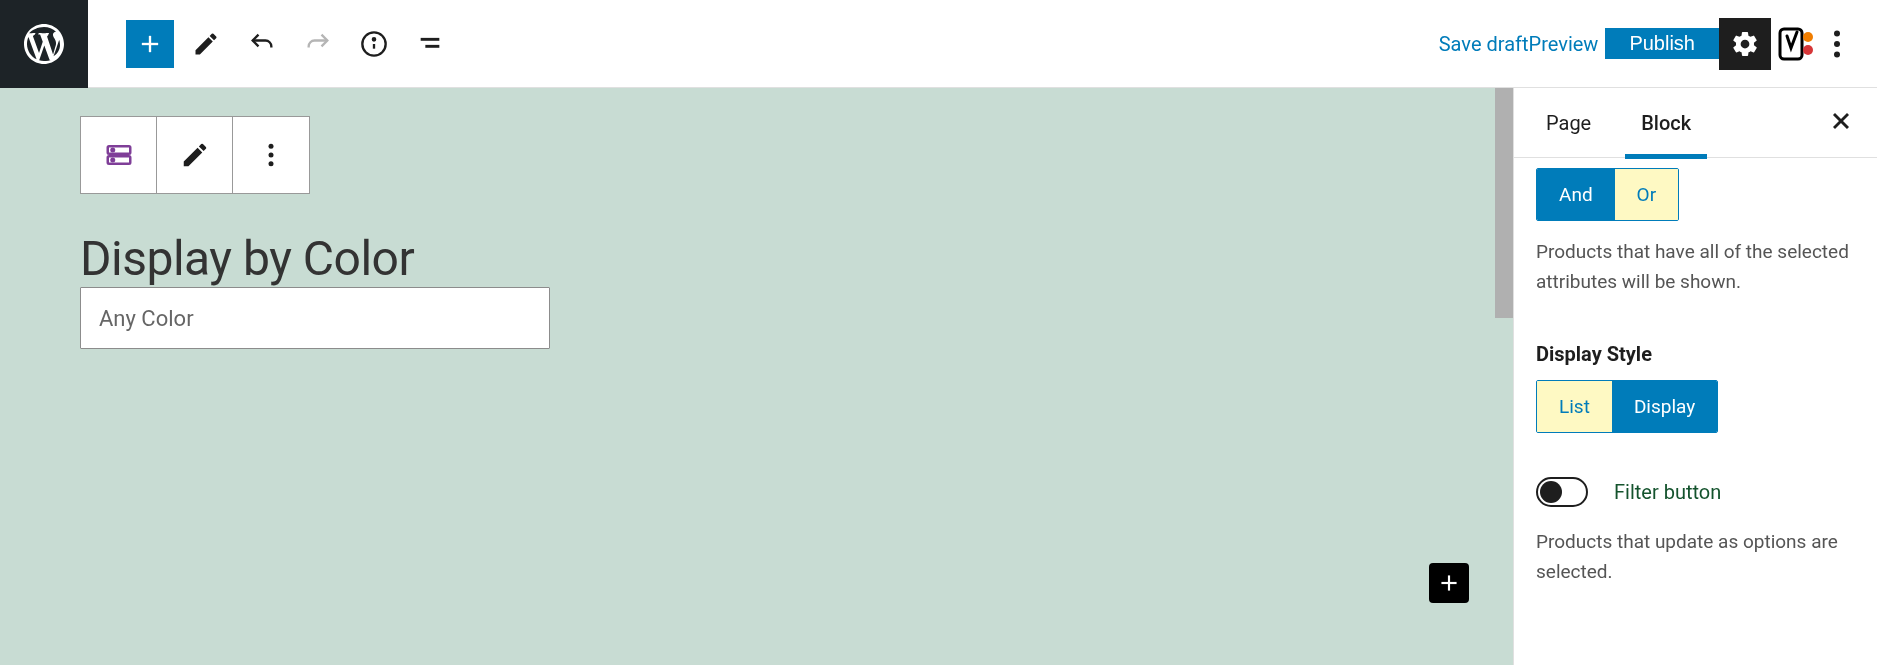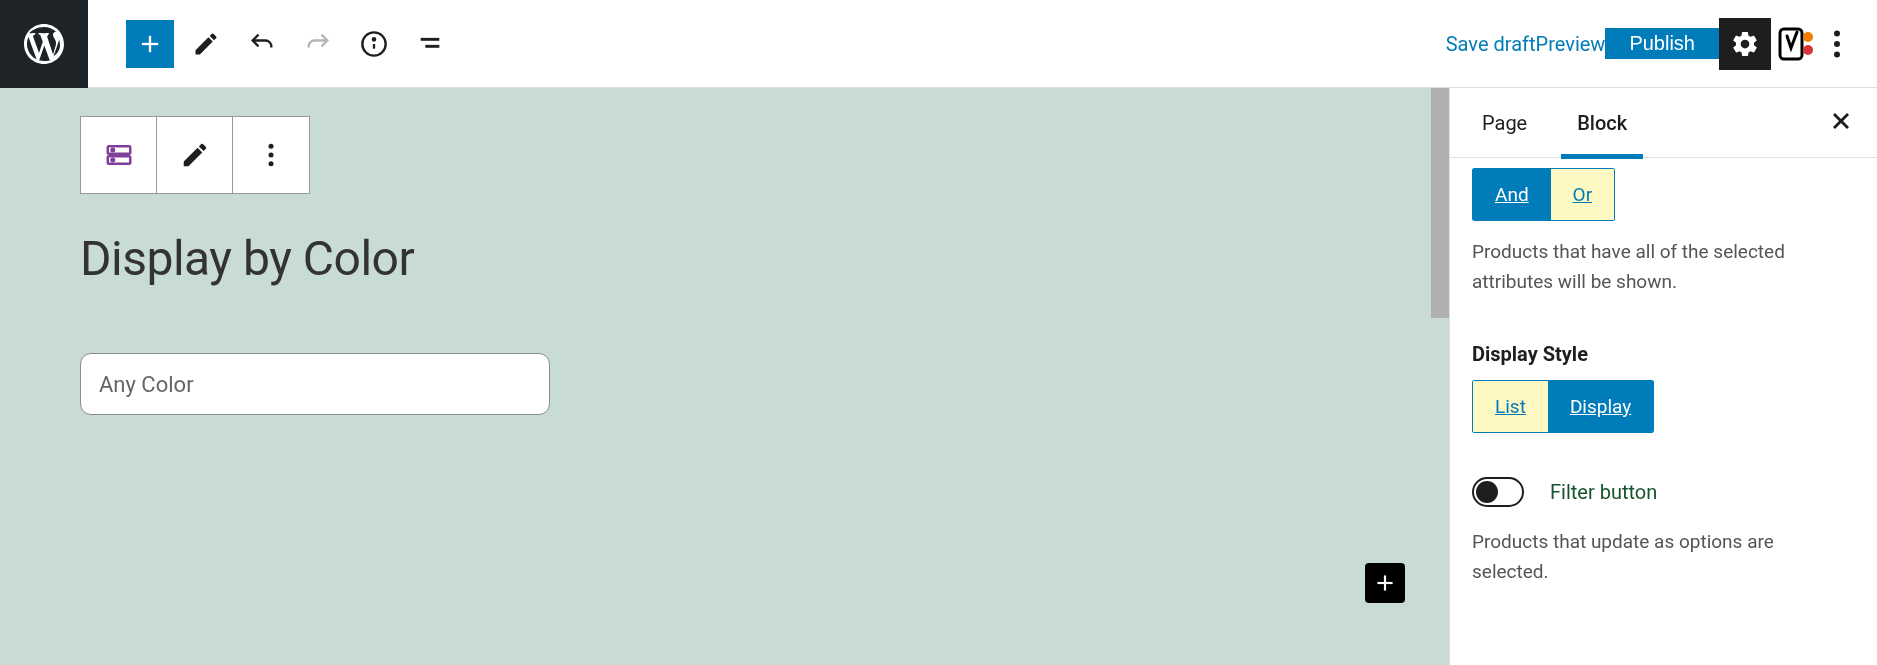--- a/index.html
+++ b/index.html
@@ -11,53 +11,53 @@
 
   .tb-left { display: flex; align-items: center; gap: 8px; margin-left: 38px; }
   .add-block-btn { width: 48px; height: 48px; background: #007cba; display: flex; align-items: center; justify-content: center; color: #fff; cursor: pointer; }
   .add-block-btn svg { width: 28px; height: 28px; }
   .icon-btn { width: 48px; height: 48px; display: flex; align-items: center; justify-content: center; color: #1e1e1e; cursor: pointer; }
   .icon-btn.disabled { color: #b5b5b5; cursor: default; }
   .icon-btn svg { width: 28px; height: 28px; }
 
   .tb-right { margin-left: auto; display: flex; align-items: center; padding-right: 22px; }
   .text-action { font-size: 20px; color: #007cba; cursor: pointer; }
-  .publish-btn { background: #007cba; color: #fff; font-size: 20px; padding: 4px 24px; cursor: pointer; border: none; }
+  .publish-btn { background: #007cba; color: #fff; font-size: 20px; padding: 4px 24px; cursor: pointer; border: none; margin-left: 7px; }
   .settings-btn { width: 52px; height: 52px; background: #1e1e1e; display: flex; align-items: center; justify-content: center; color: #fff; cursor: pointer; }
   .settings-btn svg { width: 30px; height: 30px; }
   .yoast-btn { width: 48px; height: 48px; display: flex; align-items: center; justify-content: center; cursor: pointer; position: relative; }
   .kebab-btn { width: 36px; height: 48px; display: flex; align-items: center; justify-content: center; cursor: pointer; color: #1e1e1e; }
 
   .workspace { display: flex; height: 577px; }
   .canvas-wrap { flex: 1; position: relative; overflow: hidden; }
   .canvas { background: #c8dcd3; width: 100%; height: 100%; position: relative; padding: 28px 80px; }
   .scroll-ind { position: absolute; right: 0; top: 0; width: 18px; height: 230px; background: #b0b0b0; }
 
   .block-toolbar { display: inline-flex; background: #fff; border: 1px solid #999; }
   .bt-cell { width: 76px; height: 76px; display: flex; align-items: center; justify-content: center; border-right: 1px solid #999; cursor: pointer; }
   .bt-cell:last-child { border-right: none; }
   .bt-cell svg { width: 30px; height: 30px; }
 
   .filter-title { font-size: 48px; font-weight: 400; color: #333; margin-top: 36px; letter-spacing: -0.5px; }
-  .dropdown-mock { margin-top: 66px; width: 470px; height: 62px; background: #fff; border: 1px solid #8c8c8c; border-radius: 11px; display: flex; align-items: center; padding: 16px 18px; font-size: 22px; color: #666; }
+  .dropdown-mock { width: 470px; height: 62px; background: #fff; border: 1px solid #8c8c8c; border-radius: 1px; display: flex; align-items: center; padding: 16px 18px; font-size: 22px; color: #666; }
 
   .add-fab { position: absolute; right: 44px; bottom: 62px; width: 40px; height: 40px; background: #000; border-radius: 4px; display: flex; align-items: center; justify-content: center; color: #fff; cursor: pointer; }
   .add-fab svg { width: 26px; height: 26px; }
 
-  .sidebar { width: 428px; border-left: 1px solid #e0e0e0; background: #fff; display: flex; flex-direction: column; }
+  .sidebar { width: 364px; border-left: 1px solid #e0e0e0; background: #fff; display: flex; flex-direction: column; }
   .sb-tabs { display: flex; align-items: center; height: 70px; border-bottom: 1px solid #e0e0e0; padding: 0 22px; }
   .sb-tab { font-size: 20px; color: #1e1e1e; padding: 0 10px; height: 70px; display: flex; align-items: center; cursor: pointer; margin-right: 30px; position: relative; }
   .sb-tab.active { font-weight: 500; }
   .sb-tab.active::after { content: ""; position: absolute; left: -6px; right: -6px; bottom: -1px; height: 5px; background: #007cba; }
   .sb-close { margin-left: auto; cursor: pointer; color: #1e1e1e; }
   .sb-close svg { width: 28px; height: 28px; }
 
   .sb-body { padding: 10px 22px 0 22px; }
   .btn-group { display: inline-flex; border: 1px solid #007cba; border-radius: 2px; overflow: hidden; }
-  .bg-btn { padding: 14px 22px; font-size: 19px; cursor: pointer; text-decoration: underline; }
+  .bg-btn { padding: 14px 22px; font-size: 19px; cursor: pointer; }
   .bg-btn.active { background: #007cba; color: #fff; }
   .bg-btn.inactive { background: #fef9c3; color: #007cba; }
   .helper-text { font-size: 19px; color: #555; line-height: 1.6; margin-top: 16px; }
   .section-label { font-size: 20px; color: #1e1e1e; margin-top: 44px; margin-bottom: 14px; font-weight: bold; }
 
   .toggle-row { display: flex; align-items: center; gap: 26px; margin-top: 44px; }
   .toggle { width: 52px; height: 30px; border: 2px solid #1e1e1e; border-radius: 16px; position: relative; cursor: pointer; background:#fff; }
   .toggle .knob { width: 22px; height: 22px; background: #1e1e1e; border-radius: 50%; position: absolute; top: 2px; left: 2px; }
   .toggle-label { font-size: 20px; color: #14532d; }
 </style>

